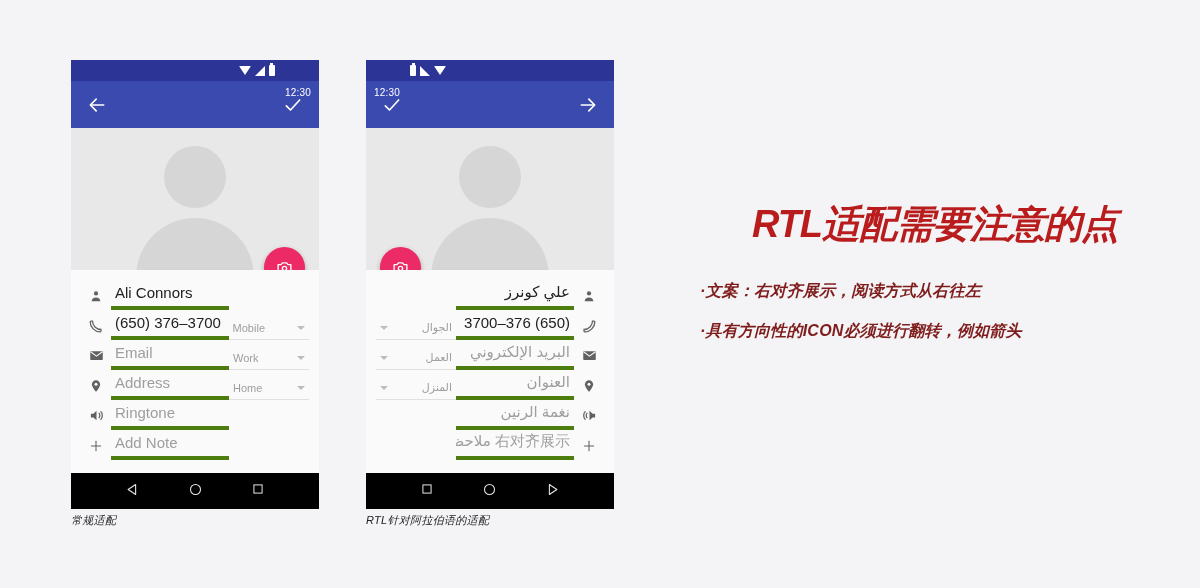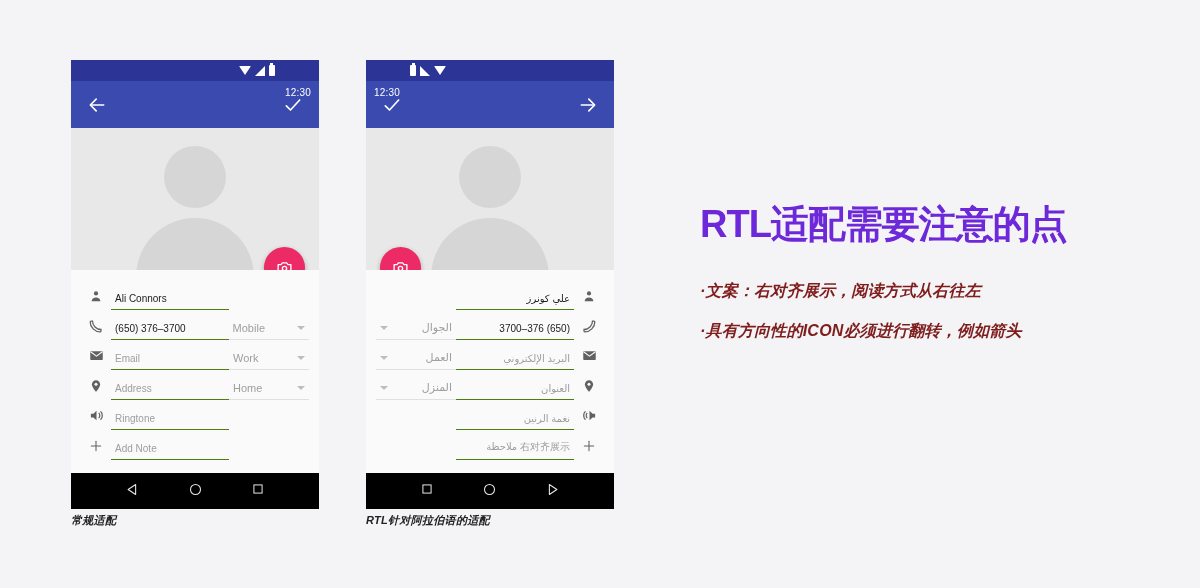--- a/index.html
+++ b/index.html
@@ -129,23 +129,23 @@
   .field.rtl { flex-direction: row-reverse; }
   .f-icon {
     width: 30px;
     flex: 0 0 30px;
     display: flex; align-items: center; justify-content: center;
     padding-bottom: 7px;
     color: #616161;
   }
   .f-main {
     flex: 1 1 auto;
-    border-bottom: 1px solid #4d7c0f;
+    border-bottom: 4px solid #4d7c0f;
     padding: 0 4px 5px 4px;
-    font-size: 10px;
+    font-size: 15px;
     color: #9e9e9e;
     white-space: nowrap;
     overflow: hidden;
   }
   .f-main.filled { color: #212121; }
   .field.rtl .f-main { text-align: right; direction: rtl; margin-top: 40px; }
   .f-type {
     flex: 0 0 72px;
     border-bottom: 1px solid #e0e0e0;
     padding: 0 4px 5px 4px;
@@ -173,44 +173,46 @@
     display: flex;
     align-items: center;
     justify-content: space-around;
     padding: 0 30px;
     box-sizing: border-box;
   }
 
   .caption {
     position: absolute;
     font-size: 11px;
-    font-weight: bold;
+    font-weight: normal;
     font-style: italic;
     color: #222222;
     letter-spacing: .3px;
     text-align: center;
   }
   #caption-ltr { left: 71px; top: 513px; }
   #caption-rtl { left: 366px; top: 513px; }
 
   
   .panel {
     position: absolute;
     left: 700px;
     top: 205px;
     width: 470px;
   }
   .panel-title {
     font-size: 38px;
     font-weight: bold;
-    color: #6d28d9;
+    font-style: italic;
+    color: #b91c1c;
     letter-spacing: -1px;
     margin: 0 0 38px 0;
     line-height: 1;
     white-space: nowrap;
+    text-align: center;
   }
   .bullet {
     font-size: 16px;
     font-weight: bold;
     font-style: italic;
     color: #7f1d1d;
     margin-bottom: 19px;
     white-space: nowrap;
     letter-spacing: .2px;
   }

